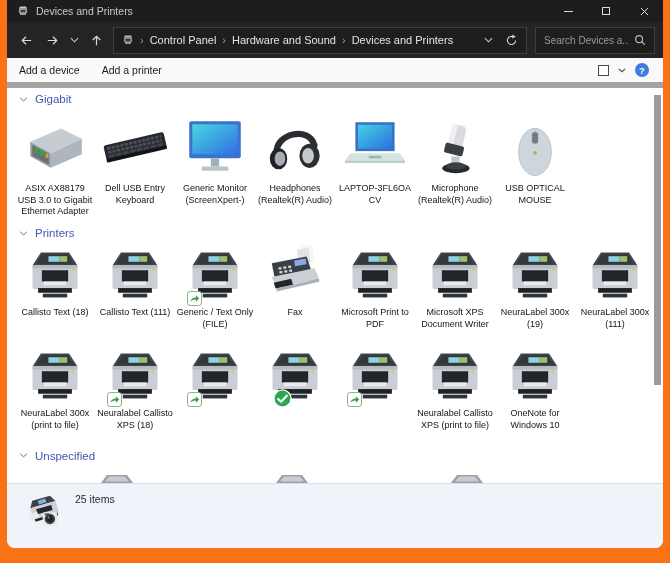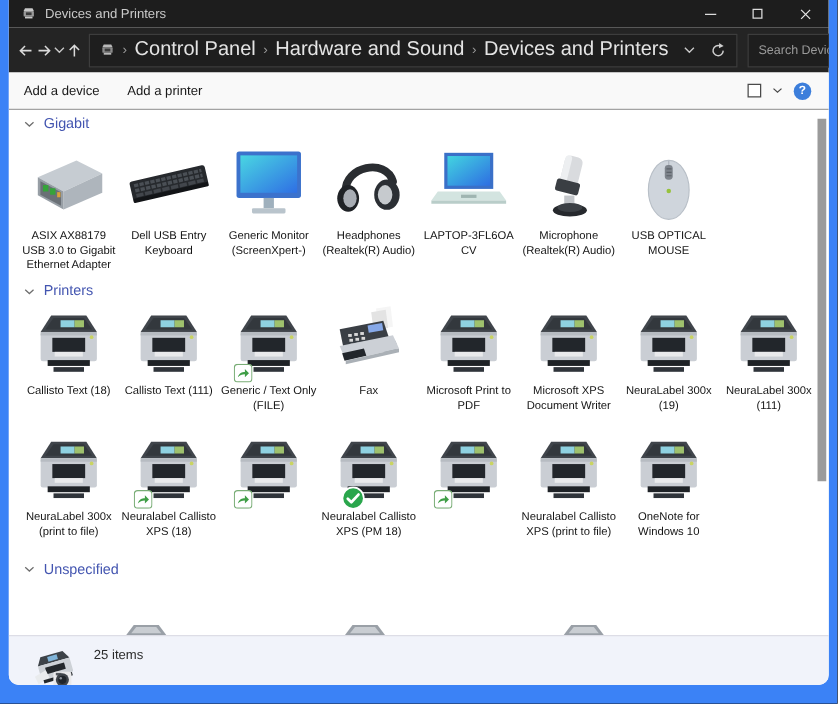--- a/index.html
+++ b/index.html
@@ -1,18 +1,18 @@
 <!DOCTYPE html>
 <html><head>
 <meta charset="utf-8">
 <style>
   * { margin:0; padding:0; box-sizing:border-box; }
   html,body { width:670px; height:563px; background:#060606; overflow:hidden;
               font-family:"Liberation Sans","DejaVu Sans",sans-serif; }
-  .canvas { position:relative; width:670px; height:563px; background:#3b82f6; }
+  .canvas { position:relative; width:670px; height:563px; background:#f97316; }
   .window { position:absolute; left:7px; top:0; width:656px; height:548px;
             background:#ffffff; border-radius:0 0 8px 8px; overflow:hidden;
             display:flex; flex-direction:column; }
 
   
   .titlebar { height:22px; background:#1d1d1d; display:flex; align-items:center;
               padding-left:10px; flex:0 0 auto; }
   .app-icon { display:flex; margin-right:7px; }
   .title { color:#c9c9c9; font-size:10.5px; flex:1; }
   .win-controls { display:flex; height:22px; }
@@ -21,30 +21,30 @@
   .max-glyph { width:8px; height:8px; border:1px solid #dcdcdc; display:block; }
 
   
   .navbar { height:36px; background:#242424; display:flex; align-items:center;
             padding:0 8px 0 6px; flex:0 0 auto; }
   .nav-btn { width:26px; height:26px; display:flex; align-items:center; justify-content:center; color:#dadada; }
   .nav-btn.small { width:18px; }
   .crumbbar { flex:1; height:27px; background:#1e1e1e; border:1px solid #3d3d3d;
               display:flex; align-items:center; padding:0 8px; margin:0 8px 0 4px; gap:6px; }
   .bc-sep { color:#9a9a9a; font-size:11px; }
-  .bc-item { color:#e4e4e4; font-size:16px; white-space:nowrap; }
+  .bc-item { color:#e4e4e4; font-size:11px; white-space:nowrap; }
   .bc-spacer { flex:1; }
   .searchbox { width:120px; height:27px; background:#1e1e1e; border:1px solid #3d3d3d;
                display:flex; align-items:center; padding:0 8px; gap:6px; }
   .searchbox input { flex:1; min-width:0; background:transparent; border:none; outline:none;
                      color:#cfcfcf; font-size:10px; font-family:inherit; }
   .searchbox input::placeholder { color:#9a9a9a; }
 
   
-  .toolbar { height:30px; background:#f9f9f9; border-bottom:1px solid #a3a3a3;
+  .toolbar { height:30px; background:#f9f9f9; border-bottom:6px solid #a3a3a3;
              display:flex; align-items:center; padding:0 14px 0 12px; flex:0 0 auto; }
   .tool-btn { font-size:10.5px; color:#191919; margin-right:22px; cursor:default; }
   .toolbar-right { margin-left:auto; display:flex; align-items:center; gap:9px; }
   .view-icon { width:11px; height:11px; border:1px solid #4a4a4a; background:#fff; display:block; }
   .help-circle { width:14px; height:14px; border-radius:50%; background:#3c7edb; color:#fff;
                  font-size:9.5px; font-weight:bold; display:flex; align-items:center; justify-content:center; }
 
   
   .content { position:relative; flex:1; background:#ffffff; overflow:hidden; padding:0 0 0 8px; }
   .section-hdr { display:flex; align-items:center; gap:7px; padding:5px 0 3px 4px; }
@@ -60,21 +60,21 @@
   .tile-label { font-size:9px; line-height:1.3; text-align:center; color:#141414;
                 max-width:78px; margin-top:3px; word-wrap:break-word; }
   .badge { position:absolute; left:2px; bottom:-2px; display:flex; }
   .badge.default { left:8px; bottom:-3px; }
   .partials { position:absolute; left:0; bottom:0; width:100%; height:8px; }
   .partial { position:absolute; bottom:0; display:flex; }
   .scrollbar { position:absolute; top:0; right:2px; width:8px; height:100%; }
   .scroll-thumb { position:absolute; top:7px; right:0; width:7px; height:290px; background:#9b9b9b; }
 
   
-  .statusbar { height:40px; background:#f1f3fa; border-top:1px solid #dddde6;
+  .statusbar { height:65px; background:#f1f3fa; border-top:1px solid #dddde6;
                display:flex; flex:0 0 auto; position:relative; }
   .status-icon { position:absolute; left:16px; top:6px; }
   .status-text { position:absolute; left:68px; top:9px; font-size:10.5px; color:#2a2a2a; }
 </style>
 </head>
 <body>
 
 <div class="canvas">
   <div class="window">
 
@@ -547,21 +547,20 @@
                     <rect x="14" y="47" width="36" height="5" fill="#1e2226"></rect>
                     <rect x="19" y="53" width="26" height="4" fill="#2f343a"></rect>
                   </svg>
                   <span class="badge default">
                     <svg viewBox="0 0 20 20" width="19" height="19">
                       <circle cx="10" cy="10" r="9" fill="#2aa64c" stroke="#fff" stroke-width="1.4"></circle>
                       <path d="M5.5,10.5 L8.5,13.5 L14.5,7" stroke="#fff" stroke-width="2.3" fill="none" stroke-linecap="round" stroke-linejoin="round"></path>
                     </svg>
                   </span>
                 </div>
-                <div class="tile-label">Neuralabel Callisto XPS (PM 18)</div>
               </div>
               <div class="tile">
                 <div class="icon-box">
                   <svg viewBox="0 0 64 64" width="60" height="60">
                     <polygon points="17,9 47,9 56,23 8,23" fill="#40454b"></polygon>
                     <polygon points="19,11 45,11 52,21 12,21" fill="#33383d"></polygon>
                     <rect x="25" y="13" width="12" height="6" fill="#8ed1e0"></rect>
                     <rect x="37" y="13" width="8" height="6" fill="#9ec16d"></rect>
                     <rect x="8" y="23" width="48" height="25" rx="2" fill="#caced4"></rect>
                     <rect x="8" y="23" width="48" height="3" fill="#b7bcc2"></rect>

